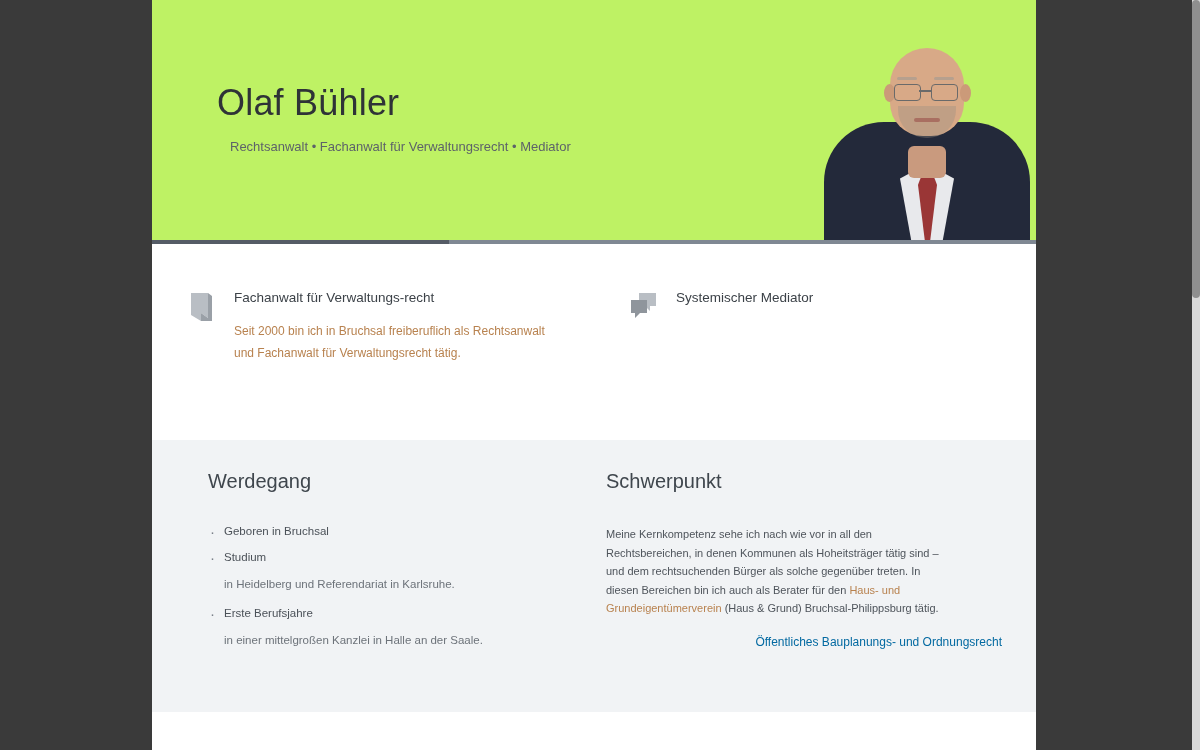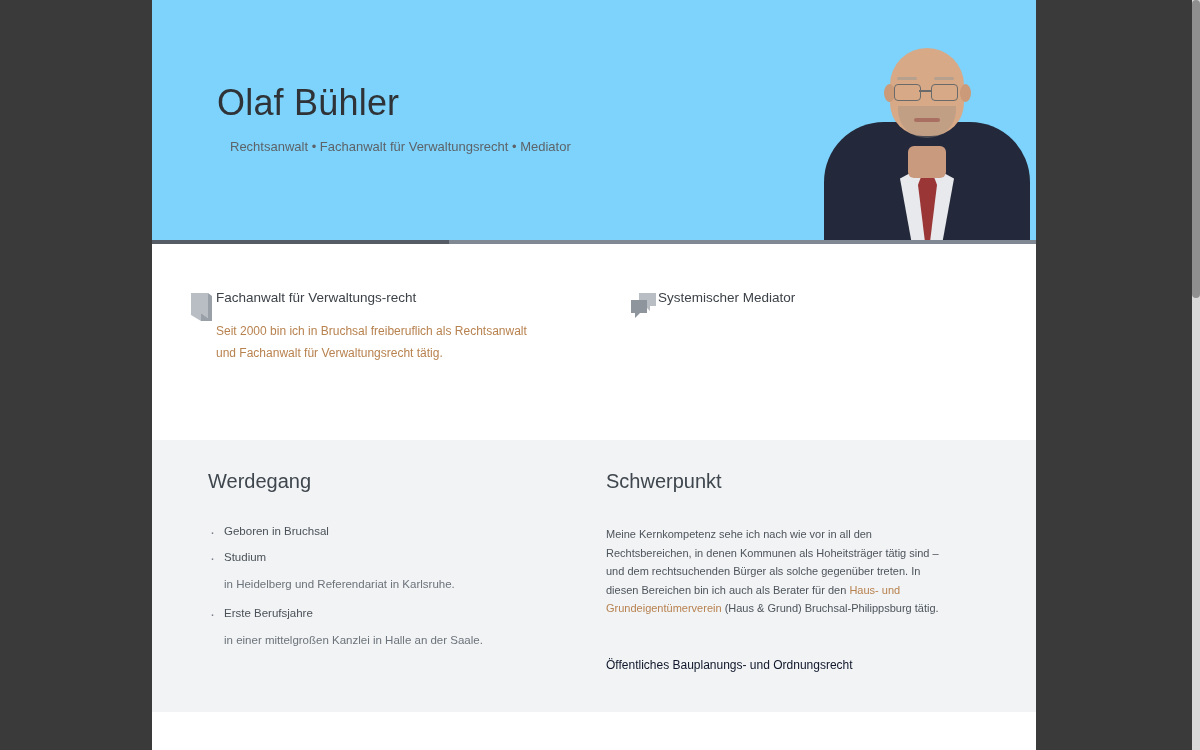--- a/index.html
+++ b/index.html
@@ -20,21 +20,21 @@
     top: 0;
     width: 884px;
     height: 750px;
     background: #ffffff;
     overflow: hidden;
   }
   
   .hero {
     position: relative;
     height: 244px;
-    background: #7dd3fc;
+    background: #bef264;
     overflow: hidden;
   }
   .hero-title {
     position: absolute;
     left: 65px;
     top: 58px;
     font-size: 36px;
     color: #2f3337;
     font-weight: normal;
     letter-spacing: 0.2px;
@@ -177,20 +177,21 @@
     padding: 46px 0 0 0;
     background: #ffffff;
     height: 196px;
     box-sizing: border-box;
   }
   .service {
     width: 50%;
     box-sizing: border-box;
     padding-left: 36px;
     display: flex;
+    gap: 18px;
   }
   .service:first-child { padding-left: 36px; }
   .svc-icon {
     flex: 0 0 28px;
     padding-top: 2px;
   }
   .svc-title {
     font-size: 13.5px;
     color: #3c4248;
     line-height: 15.5px;
@@ -257,23 +258,23 @@
     line-height: 18.5px;
     max-width: 346px;
     margin: 0;
   }
   .para a {
     color: #b8824f;
     text-decoration: none;
   }
   .center-note {
     font-size: 12px;
-    color: #0f172a;
-    text-align: left;
-    margin-top: 40px;
+    color: #0369a1;
+    text-align: right;
+    margin-top: 17px;
     padding-right: 34px;
   }
   .footer-strip {
     background: #ffffff;
     height: 38px;
   }
   
   .scrollbar {
     position: absolute;
     right: 0;

